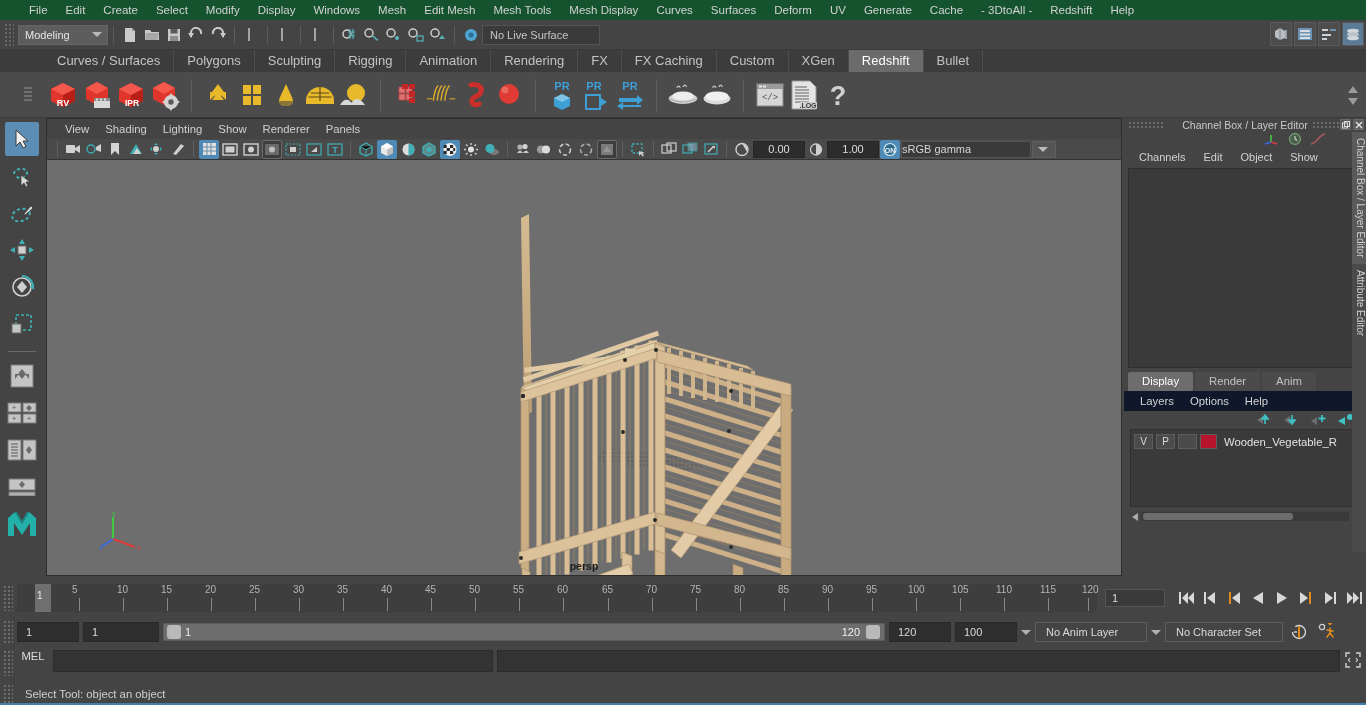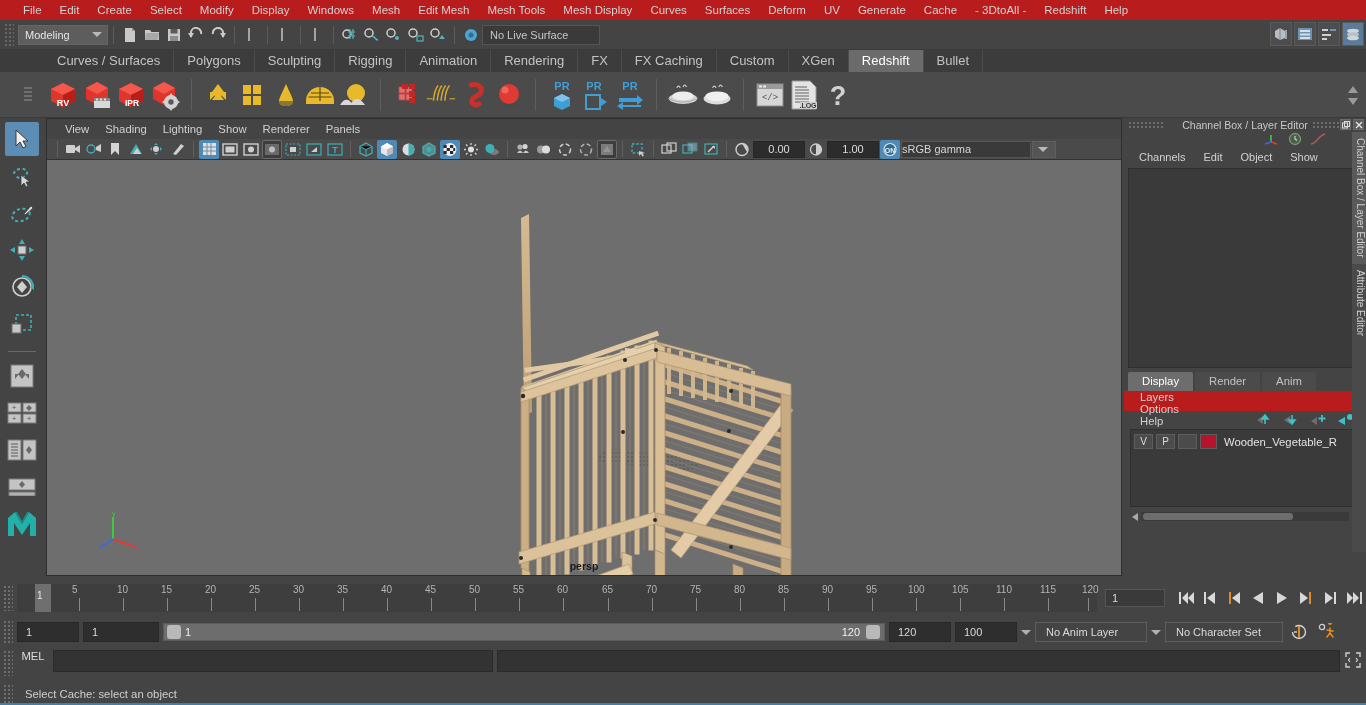--- a/index.html
+++ b/index.html
@@ -9,22 +9,22 @@
     font-family: "Liberation Sans", sans-serif;
     font-size: 11px;
     color: #c8c8c8;
     overflow: hidden;
     -webkit-font-smoothing: antialiased;
   }
   .app { position: relative; width: 1366px; height: 705px; background: #444; }
 
   
   .menubar {
-    height: 20px; background: #b91c1c; display: flex; align-items: center;
-    padding-left: 14px; position: relative;
+    height: 20px; background: #14532d; display: flex; align-items: center;
+    padding-left: 20px; position: relative;
   }
   .menubar .mi {
     padding: 0 9px; height: 20px; line-height: 20px; font-size: 11.5px; color: #d2d2d2;
     white-space: nowrap; cursor: default;
   }
 
   
   .statusline {
     height: 30px; background: #444; display: flex; align-items: center;
     border-bottom: 1px solid #3a3a3a; position: relative;
@@ -141,21 +141,21 @@
   .cb-menu { height:22px; display:flex; align-items:center; padding-left:6px; }
   .cb-menu .cmi { padding:0 9px; font-size:11px; color:#d2d2d2;}
   .cb-body { margin:0 4px; height:200px; background:#3a3a3a; border:1px solid #2f2f2f;}
 
   .le-tabs { display:flex; padding-left:4px; margin-top:4px; }
   .le-tab {
     height:19px; line-height:19px; padding:0 14px; font-size:11.3px;
     background:#4b4b4b; color:#c3c3c3; margin-right:2px; border-radius:2px 2px 0 0;
   }
   .le-tab.sel { background:#6d6d6d; color:#fff;}
-  .le-menu { height:20px; display:flex; align-items:flex-start; padding-left:8px; background:#b91c1c;flex-direction:column;}
+  .le-menu { height:20px; display:flex; align-items:center; padding-left:8px; background:#0f172a;}
   .le-menu .lmi { padding:0 8px; font-size:11.3px; color:#d2d2d2;}
   .le-btnrow { height:16px; display:flex; align-items:center; justify-content:flex-end; padding-right:12px; gap:10px;}
   .le-list { margin:2px 6px 0 6px; height:78px; background:#3a3a3a; border:1px solid #2f2f2f; padding:3px;}
   .layer-row { display:flex; align-items:center; gap:3px; height:17px;}
   .layer-cell {
     width:19px; height:15px; background:#4b4b4b; border:1px solid #5d5d5d;
     font-size:10px; display:flex; align-items:center; justify-content:center; color:#dcdcdc;
   }
   .layer-color { width:17px; height:15px; background:#b5142c; border:1px solid #5d5d5d;}
   .layer-name { font-size:11.3px; color:#e2e2e2; margin-left:4px; white-space:nowrap; overflow:hidden;}
@@ -1402,17 +1402,17 @@
     <div class="cl-corner">
       <svg width="16" height="16" viewBox="0 0 16 16">
           <path d="M1 5 L1 1 L5 1 M11 1 L15 1 L15 5 M15 11 L15 15 L11 15 M5 15 L1 15 L1 11" stroke="#cfcfcf" stroke-width="1.4" fill="none"></path>
           <path d="M5 6 L3.5 8 L5 10 M11 6 L12.5 8 L11 10" stroke="#cfcfcf" stroke-width="1.2" fill="none"></path>
         </svg>
     </div>
   </div>
 
   <div class="helpline">
     <div class="hl-grip"></div>
-    <div class="hl-text">Select Cache: select an object</div>
+    <div class="hl-text">Select Tool: object an object</div>
   </div>
 
   <div class="blue-strip"></div>
 </div>
 
 </body></html>

